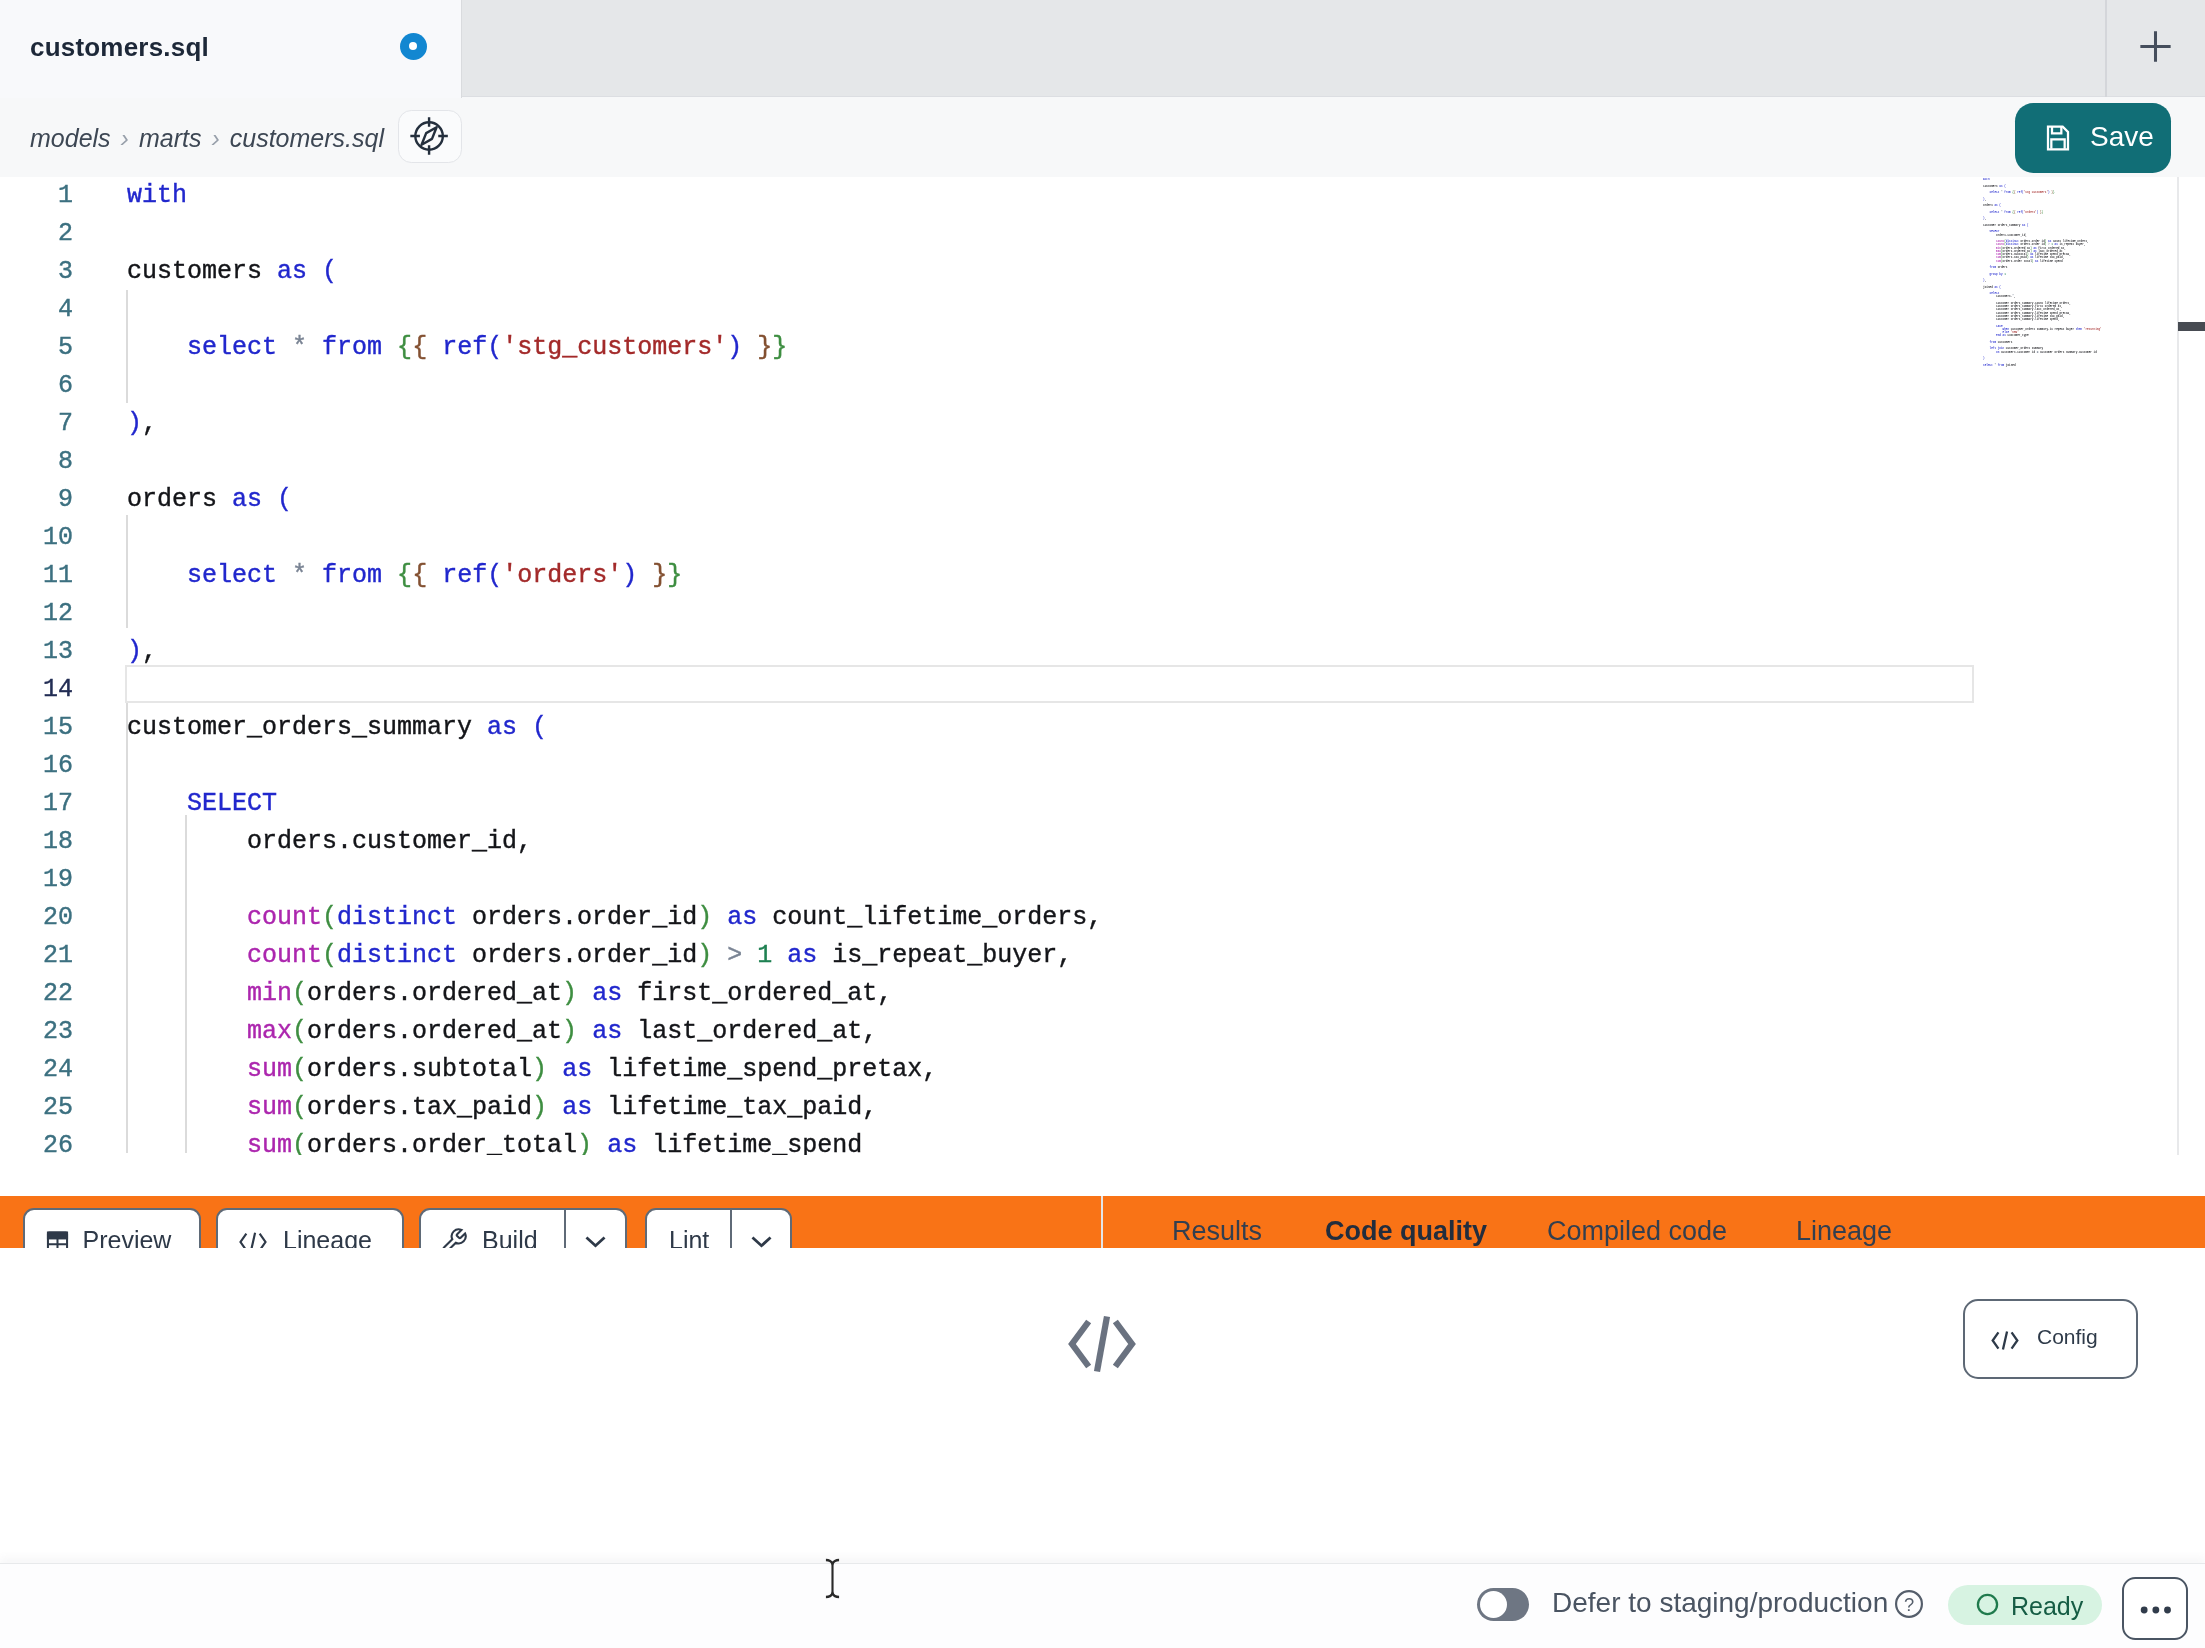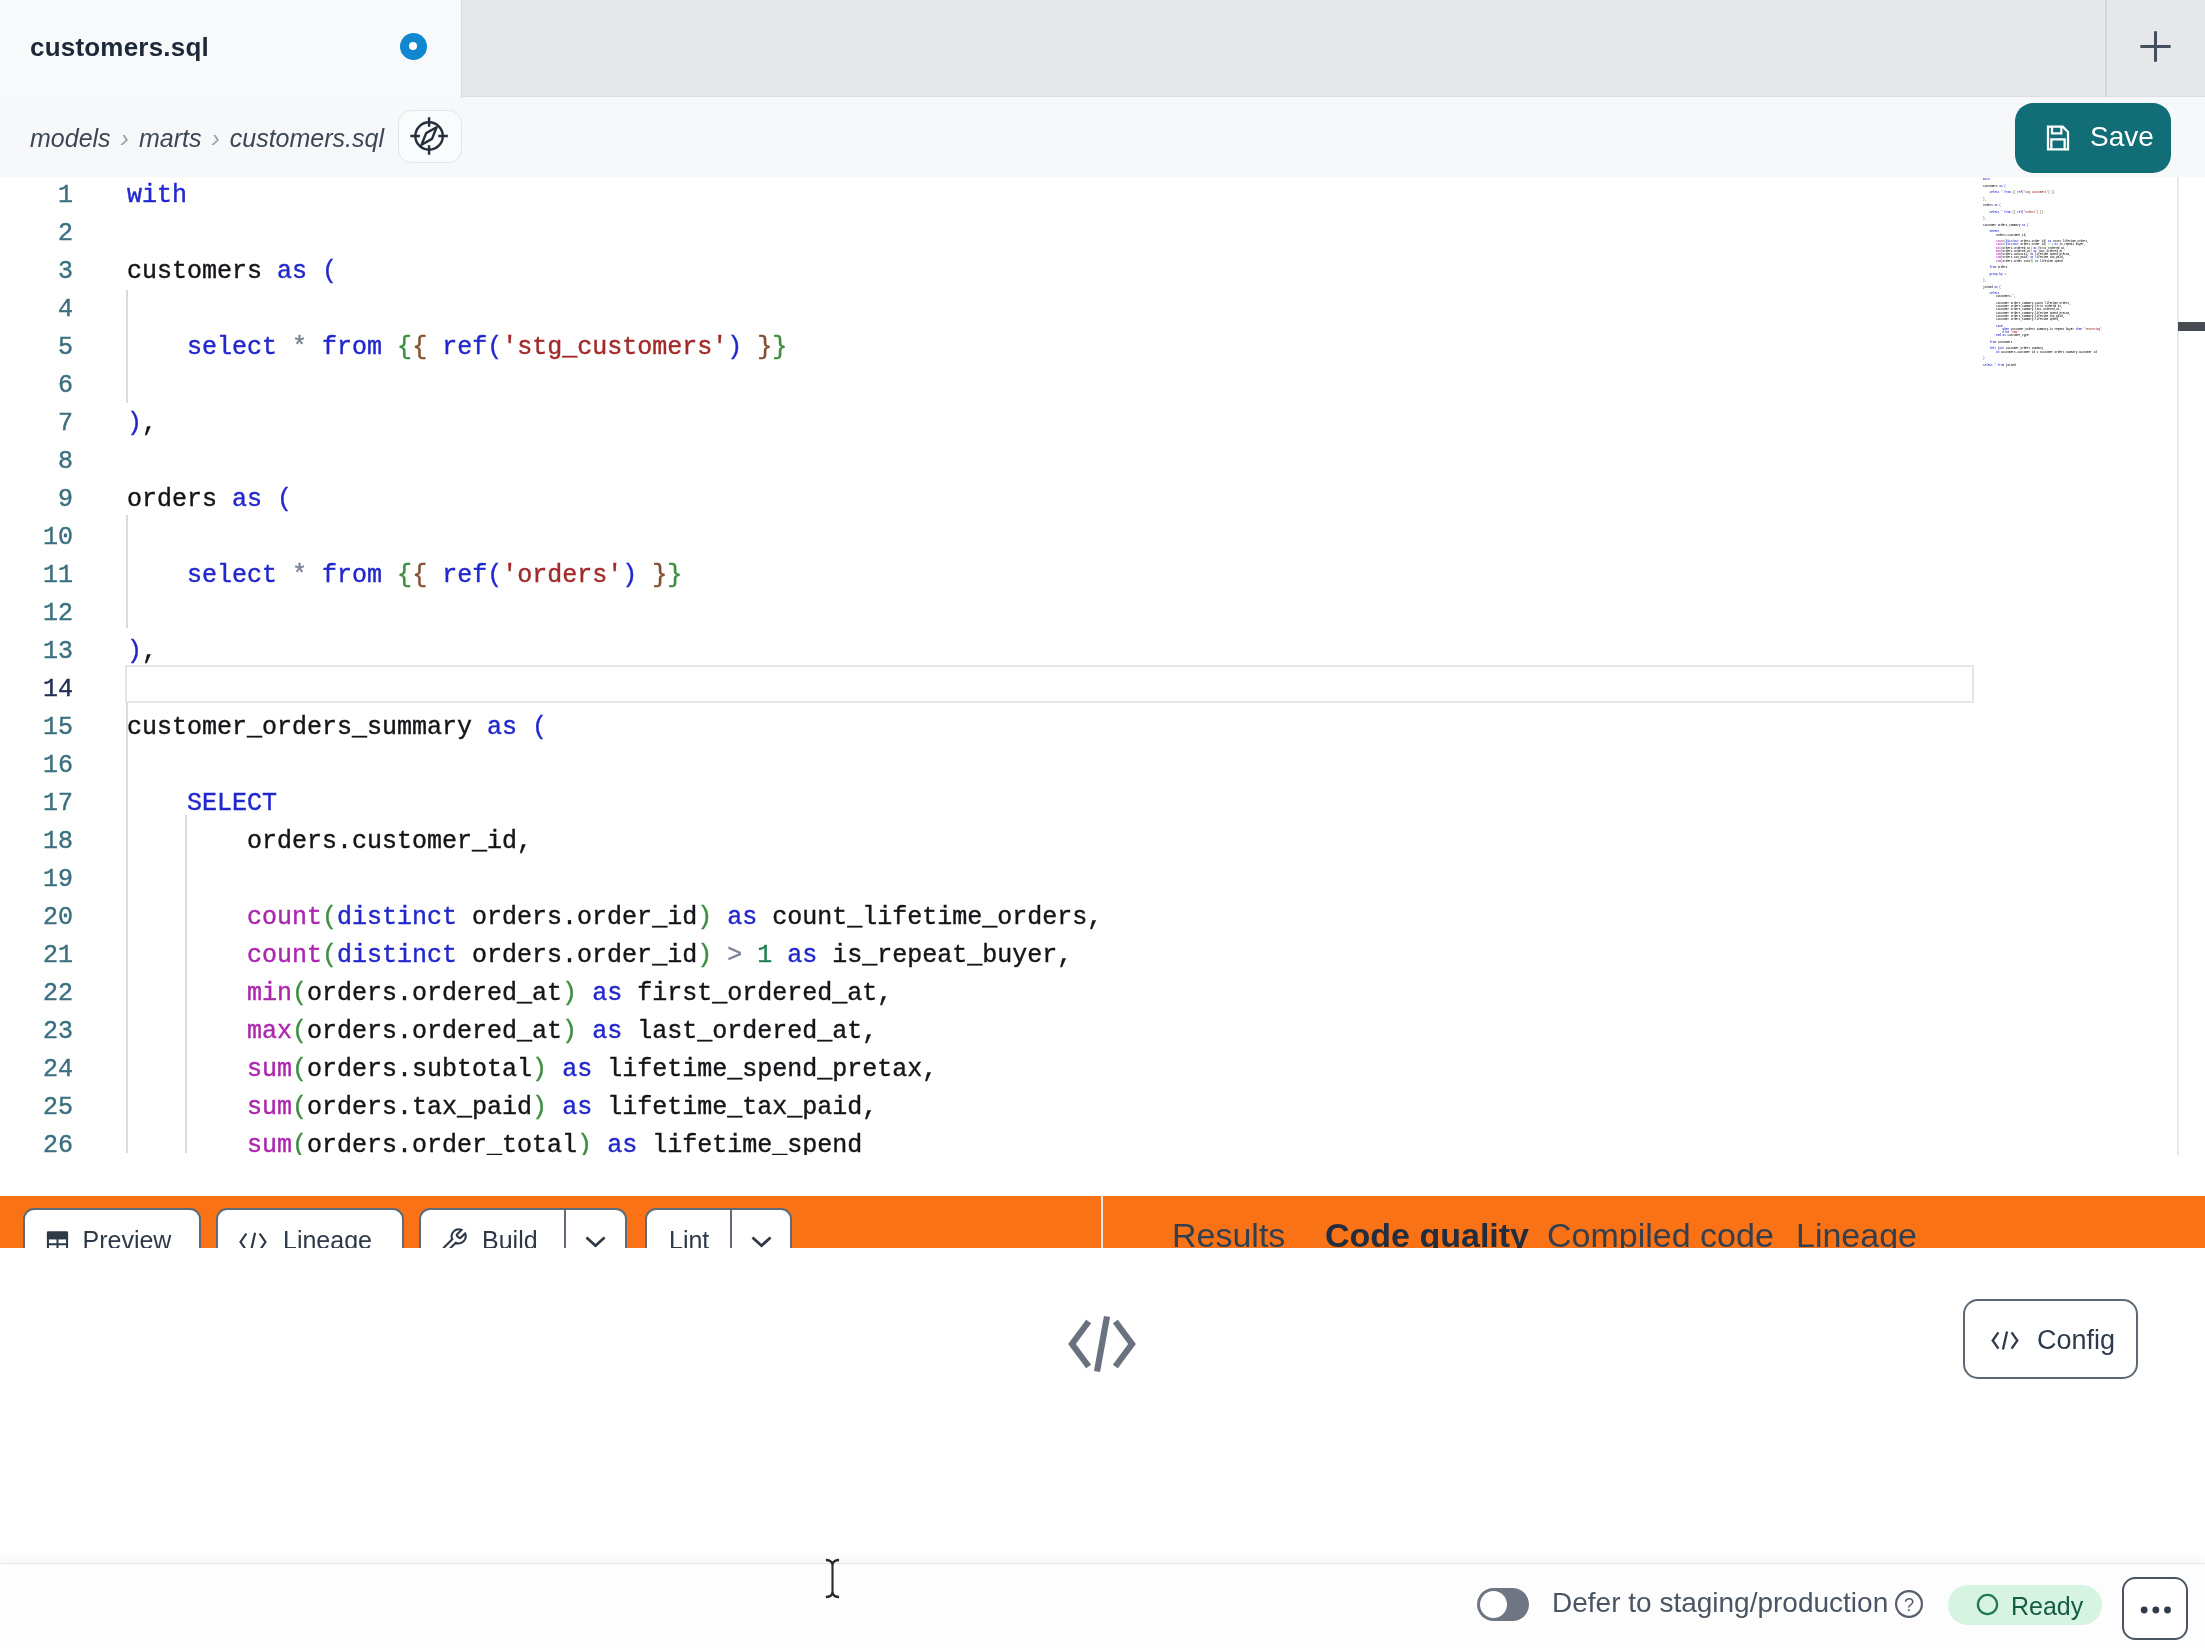--- a/index.html
+++ b/index.html
@@ -33,21 +33,21 @@
 #minimap { position:absolute; left:1983px; top:0.8px; width:192px; height:200px; overflow:hidden; }
 #minimap pre { transform:scale(0.1084); transform-origin:0 0; line-height:30px; color:#141519; }
 #sctrack { position:absolute; left:2177px; top:0; width:1.7px; height:978px; background:#e8e9eb; }
 #scthumb { position:absolute; left:2178px; top:145px; width:27.5px; height:9.2px; background:#474b52; }
 
 #toolbar { position:absolute; left:0; top:1196px; width:2205px; height:93px; background:#f97316; }
 .btn { position:absolute; top:11.7px; height:65px; background:#fff; border:2.1px solid #5f6a77; border-radius:11px; color:#2e3948; }
 .btn .lab { position:absolute; font-size:25px; color:#2e3948; top:16.7px; }
 .vdiv { position:absolute; top:0; bottom:0; width:1.7px; background:#5f6a77; }
 #tbsep { position:absolute; left:1101px; top:0px; width:1.7px; height:93px; background:#e3e5e8; }
-.rtab { position:absolute; top:20px; font-size:34px; color:#333f4f; }
+.rtab { position:absolute; top:20px; font-size:27px; color:#333f4f; }
 #underline { position:absolute; left:1293px; top:88px; width:219px; height:5.8px; background:#9aa1ab; }
 
 #panel { position:absolute; left:0; top:1248px; width:2205px; height:315px; background:#fff; }
 #nothing { position:absolute; left:0; width:2205px; text-align:center; color:#1b2736; }
 #configbtn { position:absolute; left:1963px; top:51px; width:175px; height:80px; border:2.1px solid #5d6875; border-radius:15px; background:#fff; }
 
 #statusbar { position:absolute; left:0; top:1563px; width:2205px; height:99px; background:#fdfdfe; border-top:1.7px solid #e7e9eb; border-bottom:2.5px solid #e3e6e9; box-shadow:0 -5.8px 7.5px rgba(90,100,110,0.05); }
 #toggle { position:absolute; left:1477px; top:24px; width:52px; height:33px; border-radius:16.7px; background:#6e7683; }
 #toggle::after { content:""; position:absolute; left:3.3px; top:3.3px; width:27px; height:27px; border-radius:50%; background:#fff; }
 #deferlab { position:absolute; left:1552px; top:23px; font-size:28px; color:#4a5462; }
@@ -292,21 +292,21 @@
     <g stroke="#6a7280" stroke-width="7.5" fill="none">
       <path d="M32 10 L12 37 L32 64"></path>
       <path d="M64 10 L84 37 L64 64"></path>
       <path d="M54 4 L42 70"></path>
     </g>
   </svg>
   <div id="configbtn">
     <svg class="abs" style="left:25px;top:27.5px" width="30" height="23" viewBox="0 0 36 28" fill="none" stroke="#2e3a49" stroke-width="2.8">
       <path d="M10 4 L3 14 L10 24 M26 4 L33 14 L26 24 M20.5 3 L15.5 25"></path>
     </svg>
-    <div class="abs" style="left:72px;top:24px;font-size:27px;color:#2e3a49">Config</div>
+    <div class="abs" style="left:72px;top:24px;font-size:21px;color:#2e3a49">Config</div>
   </div>
 </div>
 
 <div id="statusbar">
   <div id="toggle"></div>
   <div id="deferlab">Defer to staging/production</div>
   <svg class="abs" style="left:1894px;top:25px" width="30" height="30" viewBox="0 0 36 36" fill="none">
     <circle cx="18" cy="18" r="15.5" stroke="#555e6b" stroke-width="2.6"></circle>
     <text x="18" y="26" text-anchor="middle" font-size="22" fill="#555e6b" font-family="Liberation Sans">?</text>
   </svg>

